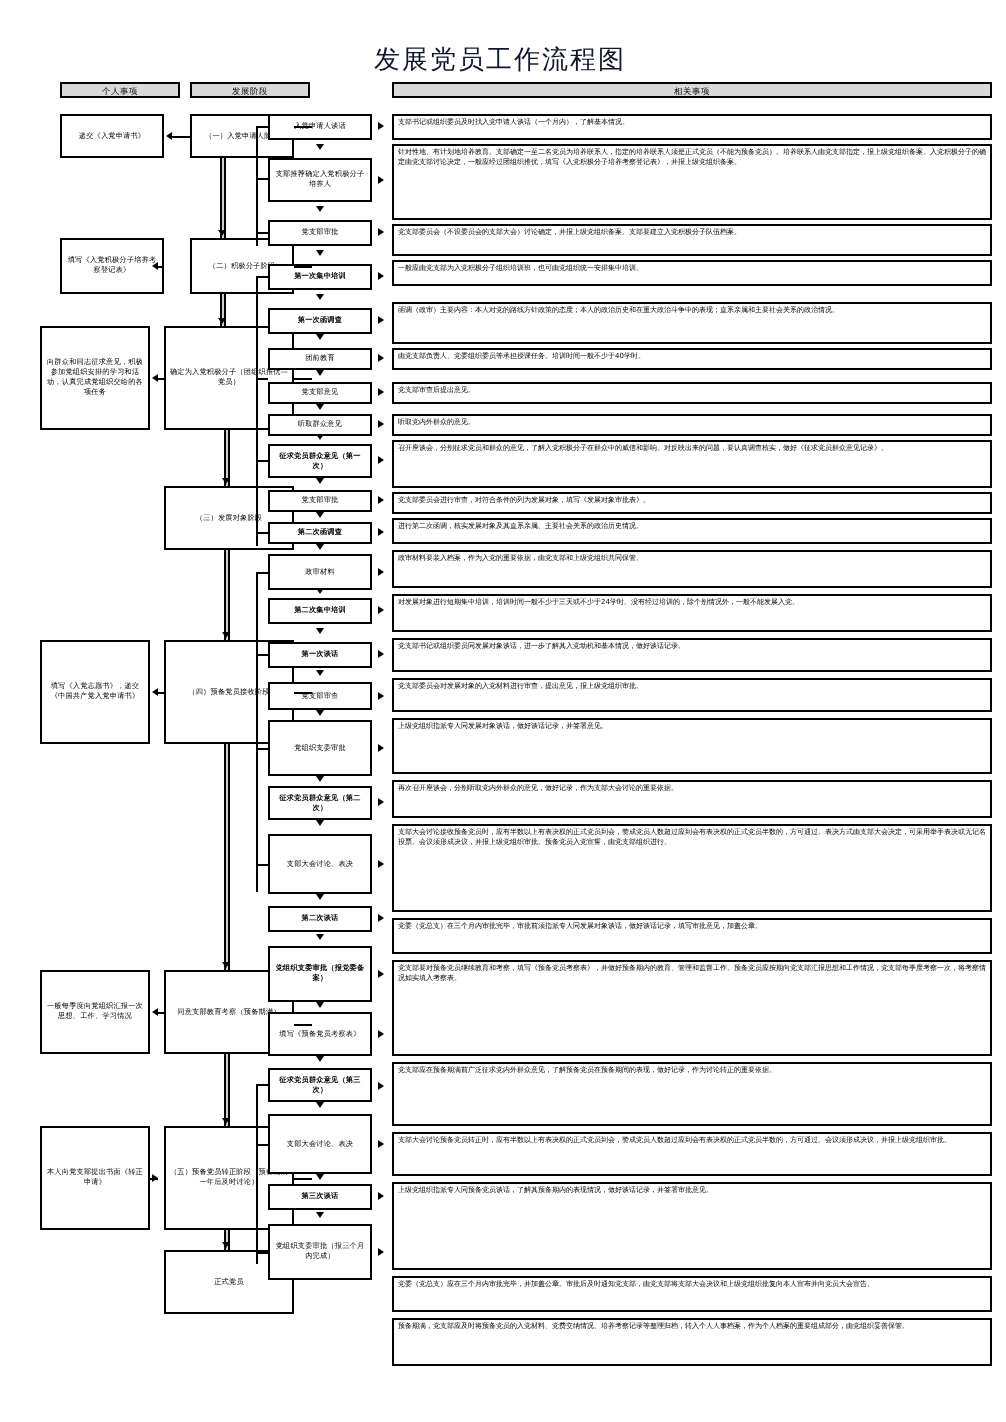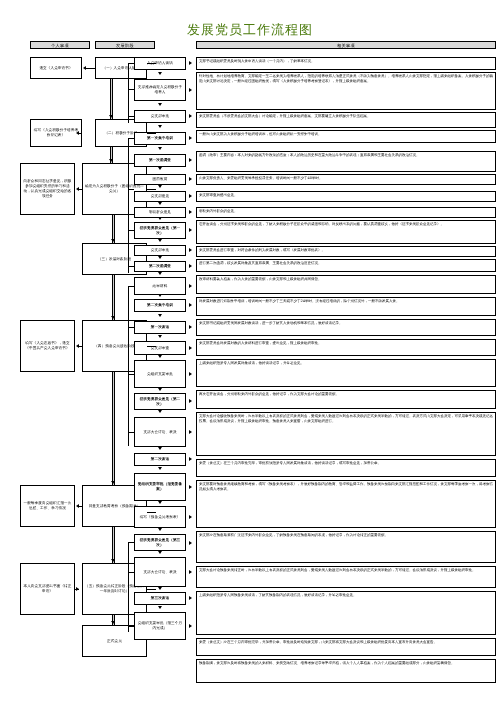--- a/index.html
+++ b/index.html
@@ -18,21 +18,21 @@
     width: 503px; height: 711px;
     background: #fff;
   }
   .title {
     position: absolute;
     left: 120px; top: 21px;
     width: 260px;
     text-align: center;
     font-size: 13px;
     font-family: "DejaVu Serif", "Liberation Serif", serif;
-    color: #4d7c0f;
+    color: #0f172a;
     letter-spacing: 1px;
     white-space: nowrap;
   }
   .hdr {
     position: absolute;
     background: #d9d9d9;
     border: 1px solid #000;
     font-size: 4.2px;
     color: #000;
     text-align: center;

